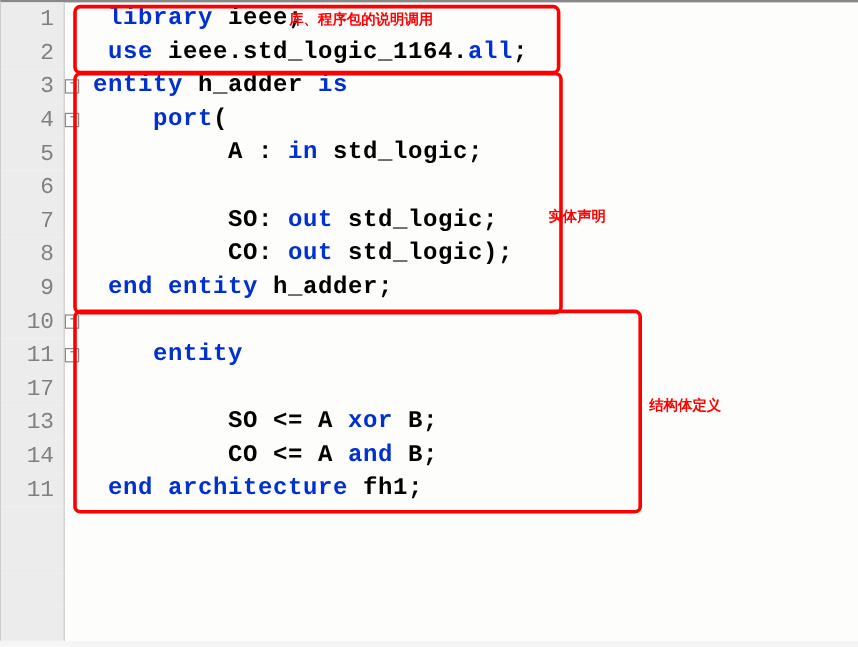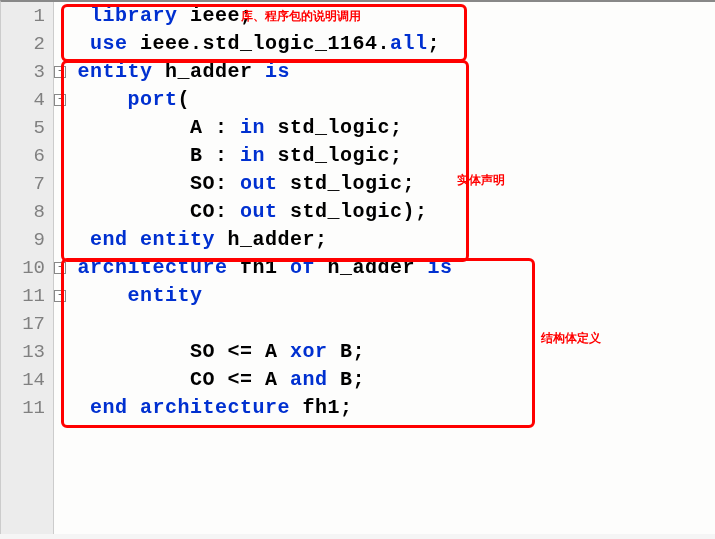--- a/index.html
+++ b/index.html
@@ -88,37 +88,35 @@
       <div class="gutter">4</div>
       <div class="code">     <span class="kw">port</span><span>(</span></div>
     </div>
     <div class="fold" style="top: 92px;">-</div>
     <div class="line">
       <div class="gutter">5</div>
       <div class="code">          <span>A : </span><span class="kw">in</span><span> std_logic;</span></div>
     </div>
     <div class="line">
       <div class="gutter">6</div>
-      <div class="code">          <span>B : </span><span class="kw">in</span><span> std_logic;</span></div>
     </div>
     <div class="line">
       <div class="gutter">7</div>
       <div class="code">          <span>SO: </span><span class="kw">out</span><span> std_logic;</span></div>
     </div>
     <div class="line">
       <div class="gutter">8</div>
       <div class="code">          <span>CO: </span><span class="kw">out</span><span> std_logic);</span></div>
     </div>
     <div class="line">
       <div class="gutter">9</div>
       <div class="code">  <span class="kw">end</span><span> </span><span class="kw">entity</span><span> h_adder;</span></div>
     </div>
     <div class="line">
       <div class="gutter">10</div>
-      <div class="code"> <span class="kw">architecture</span><span> fh1 </span><span class="kw">of</span><span> h_adder </span><span class="kw">is</span></div>
     </div>
     <div class="fold" style="top: 260px;">-</div>
     <div class="line">
       <div class="gutter">11</div>
       <div class="code">     <span class="kw">entity</span></div>
     </div>
     <div class="fold" style="top: 288px;">-</div>
     <div class="line">
       <div class="gutter">17</div>
       <div class="code">  </div>

